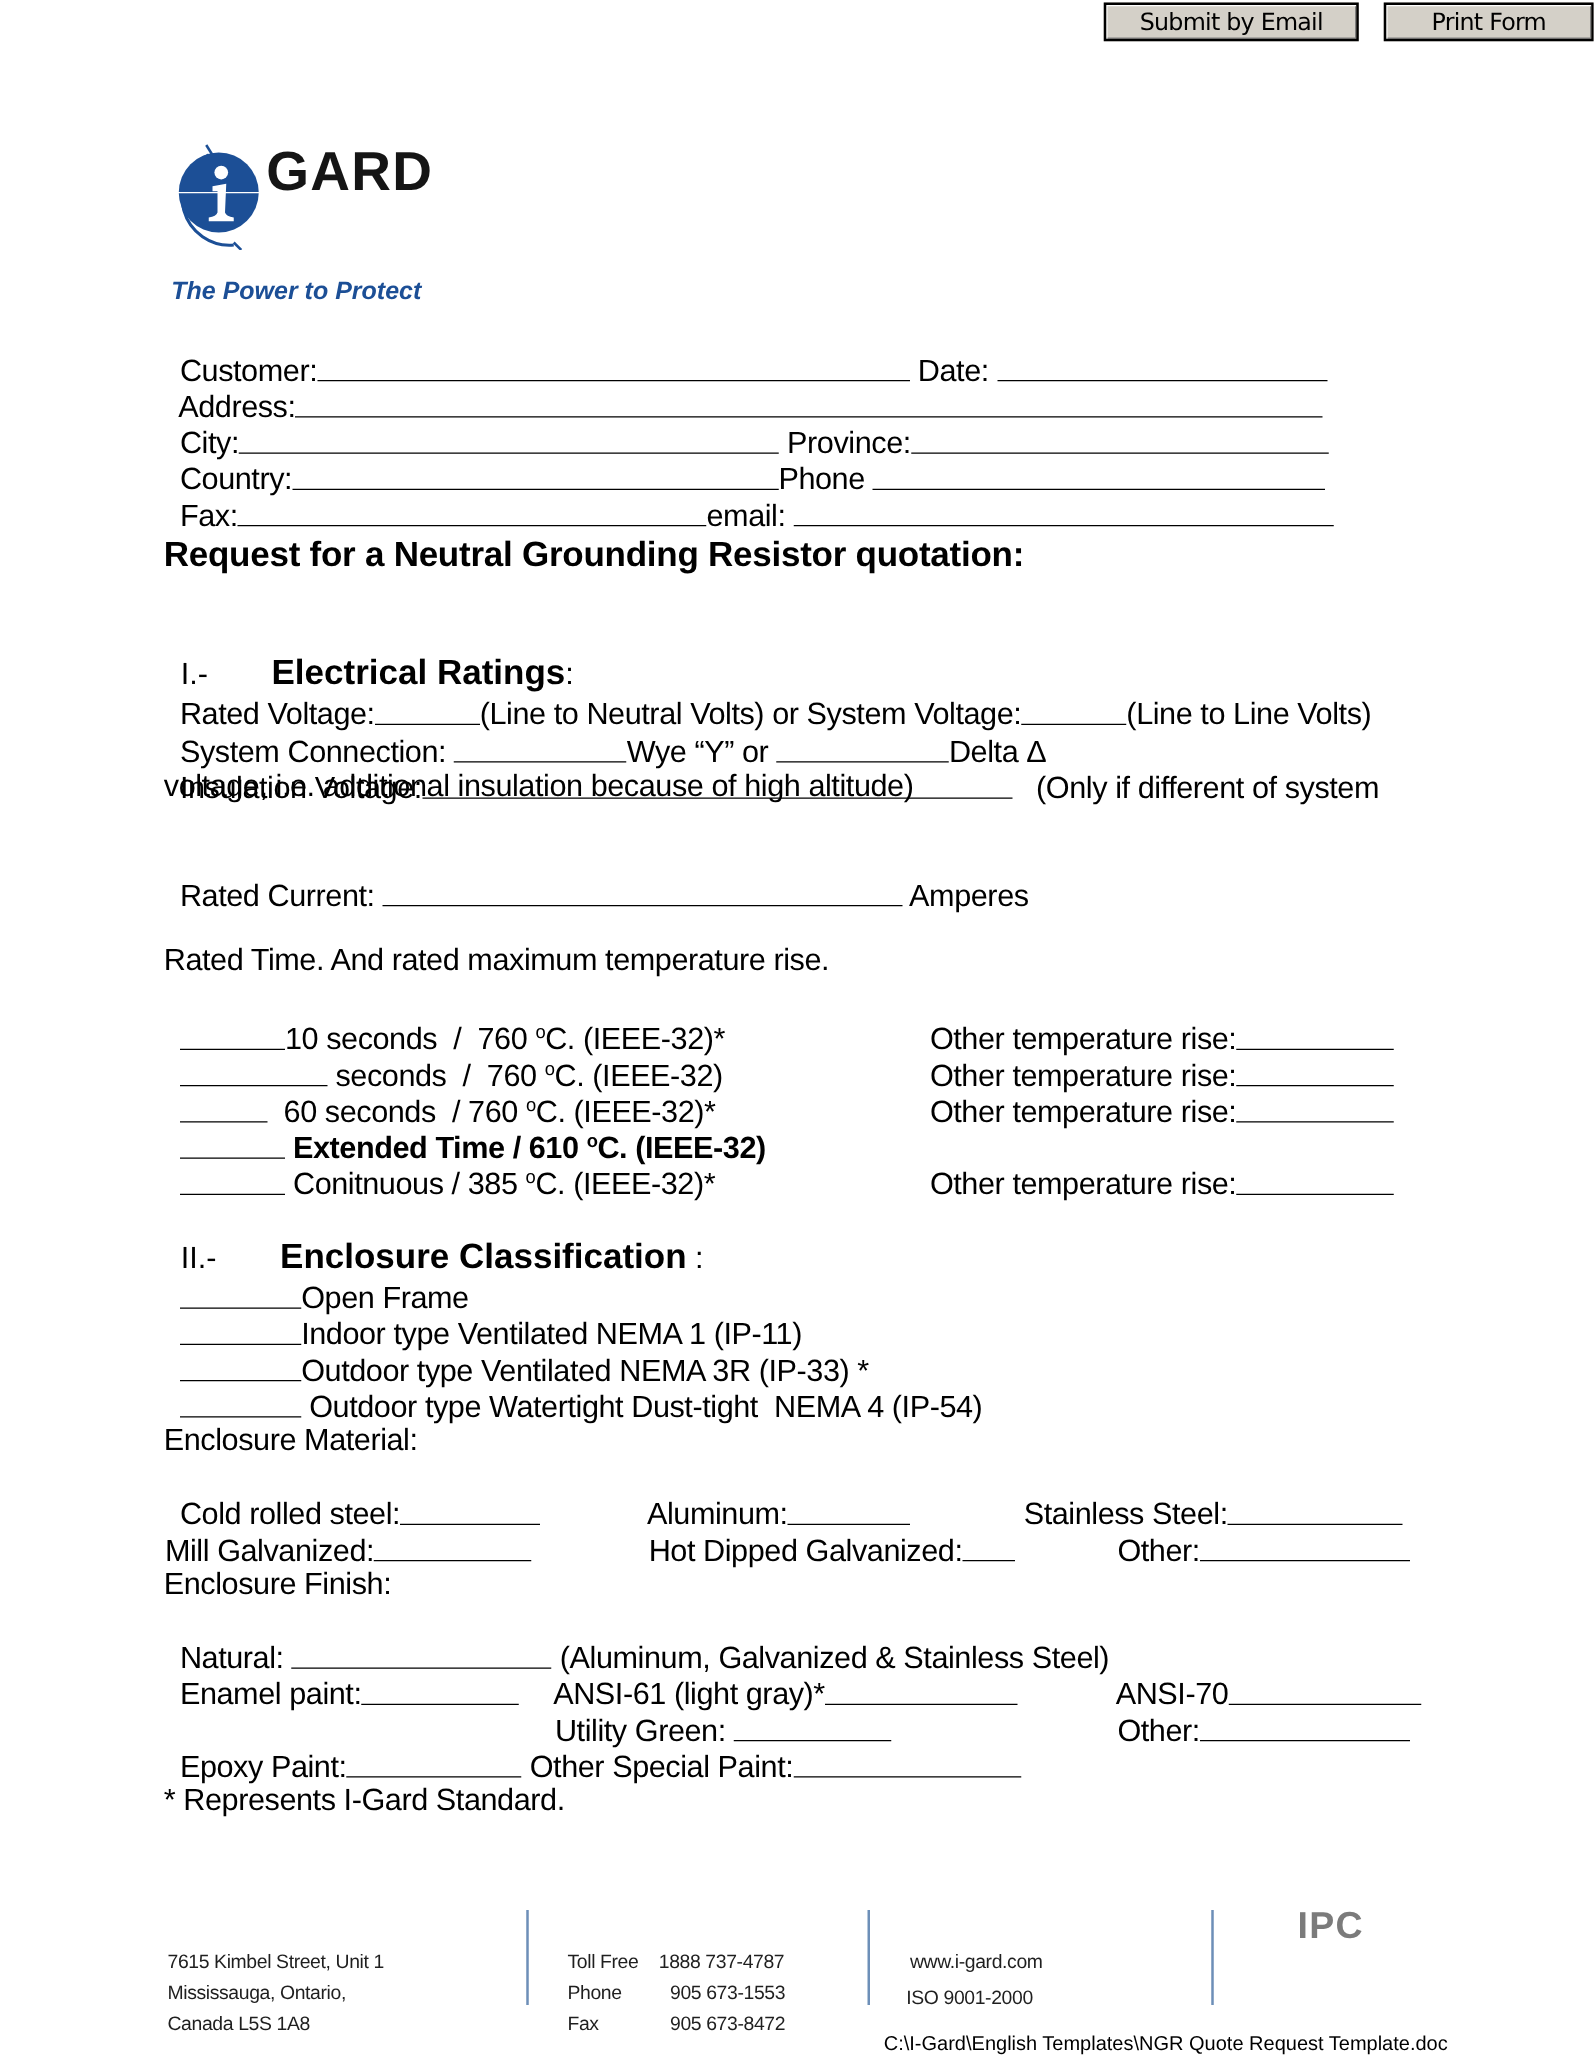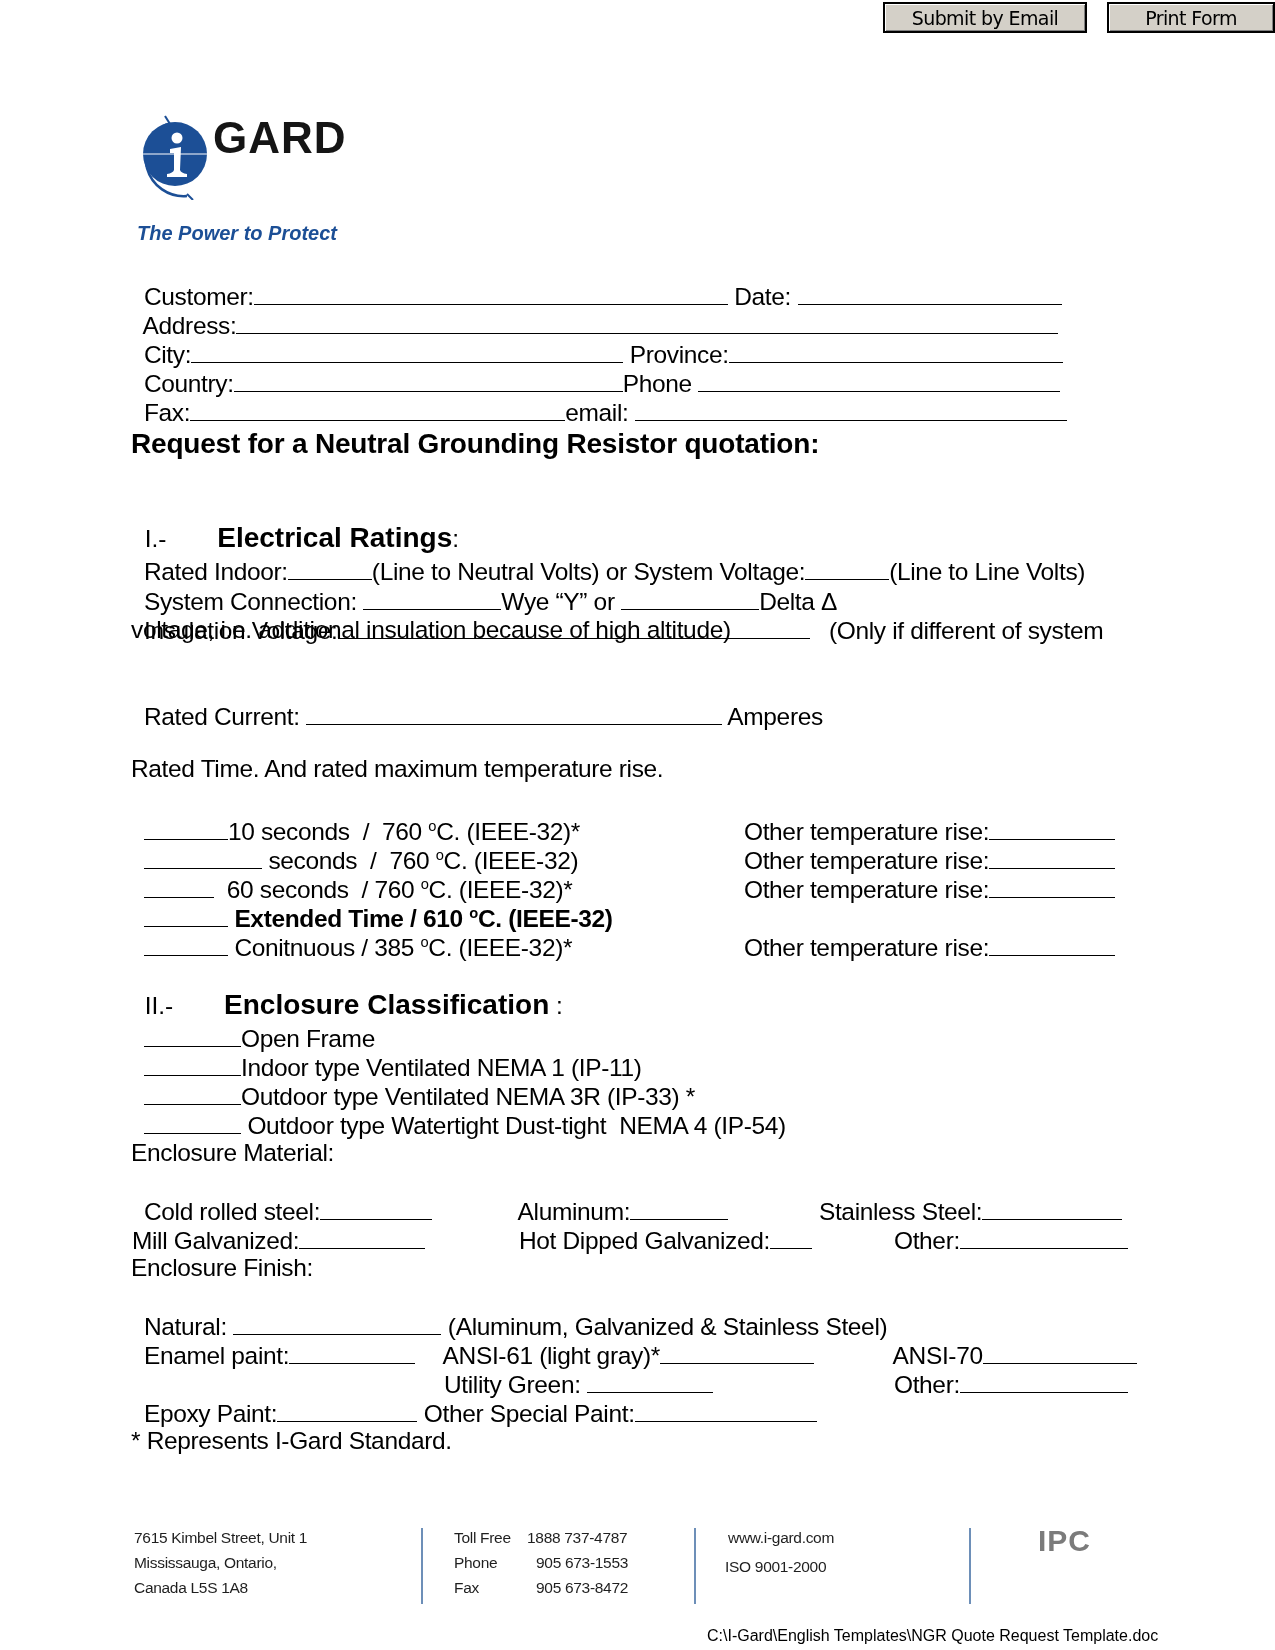--- a/index.html
+++ b/index.html
@@ -8,21 +8,21 @@
   .abs { position:absolute; white-space:pre; }
   .btn { position:absolute; top:2px; height:31px; background:#d4d0c8;
          border:2px solid #000; box-shadow: inset 1px 1px 0 #fff, inset -1px -1px 0 #808080;
          font-family:"DejaVu Sans", sans-serif; font-size:19px; letter-spacing:-0.6px;
          display:flex; align-items:center; justify-content:center; box-sizing:border-box; cursor:pointer; }
   .t { font-size:24.5px; letter-spacing:-0.35px; transform-origin:left top; }
   .bl { display:inline-block; border-bottom:1.5px solid #000; height:0.92em; vertical-align:baseline; }
   .h1 { font-size:28px; font-weight:bold; letter-spacing:-0.2px; }
   .hsec { font-size:24.5px; }
   .hsec b { font-size:28px;margin-left:44px; }
-  .foot { font-size:15.5px; color:#1f1f1f; letter-spacing:-0.3px; }
+  .foot { font-size:15.5px; color:#1f1f1f; letter-spacing:-0.3px;margin-top:32px; }
   .vrule { position:absolute; width:2px; background:#6d8fb8; }
   .tag { color:#1c4f96; font-style:italic; font-weight:bold; font-size:20px; }
   .gard { font-size:44px; font-weight:bold; color:#151515; letter-spacing:1px; }
   .ipc { font-size:30px; font-weight:bold; color:#7b7b7b; letter-spacing:1px; }
   .path { font-size:16px; }
   sup { font-size:0.6em; vertical-align:0.6em; }
 </style>
 </head>
 <body>
 
@@ -58,21 +58,21 @@
 <div class="abs t" style="left:131px; top:369px;">
   <span>Fax:</span><span class="bl" style="width:375px"></span><span>email:</span> <span class="bl" style="width:432px"></span>
 </div>
 
 <div class="abs h1" style="left:131px; top:428px;">Request for a Neutral Grounding Resistor quotation:</div>
 
 <div class="abs hsec" style="left:131px; top:494px;">
   <span>I.-</span> <b>Electrical Ratings</b><span>:</span>
 </div>
 <div class="abs t" style="left:131px; top:528px;">
-  <span>Rated Indoor:</span><span class="bl" style="width:84px"></span><span>(Line to Neutral Volts) or System Voltage:</span><span class="bl" style="width:84px"></span><span>(Line to Line Volts)</span>
+  <span>Rated Voltage:</span><span class="bl" style="width:84px"></span><span>(Line to Neutral Volts) or System Voltage:</span><span class="bl" style="width:84px"></span><span>(Line to Line Volts)</span>
 </div>
 <div class="abs t" style="left:131px; top:558px;">
   <span>System Connection:</span> <span class="bl" style="width:138px"></span><span>Wye “Y” or</span> <span class="bl" style="width:138px"></span><span>Delta Δ</span>
 </div>
 <div class="abs t" style="left:131px; top:587px;">
   <span>Insulation Voltage:</span><span class="bl" style="width:472px"></span>   <span>(Only if different of system</span>
 </div>
 <div class="abs t" style="left:131px; top:616px;">voltage, i.e. additional insulation because of high altitude)</div>
 <div class="abs t" style="left:131px; top:673px;">
   <span>Rated Current:</span> <span class="bl" style="width:416px"></span> <span>Amperes</span>

